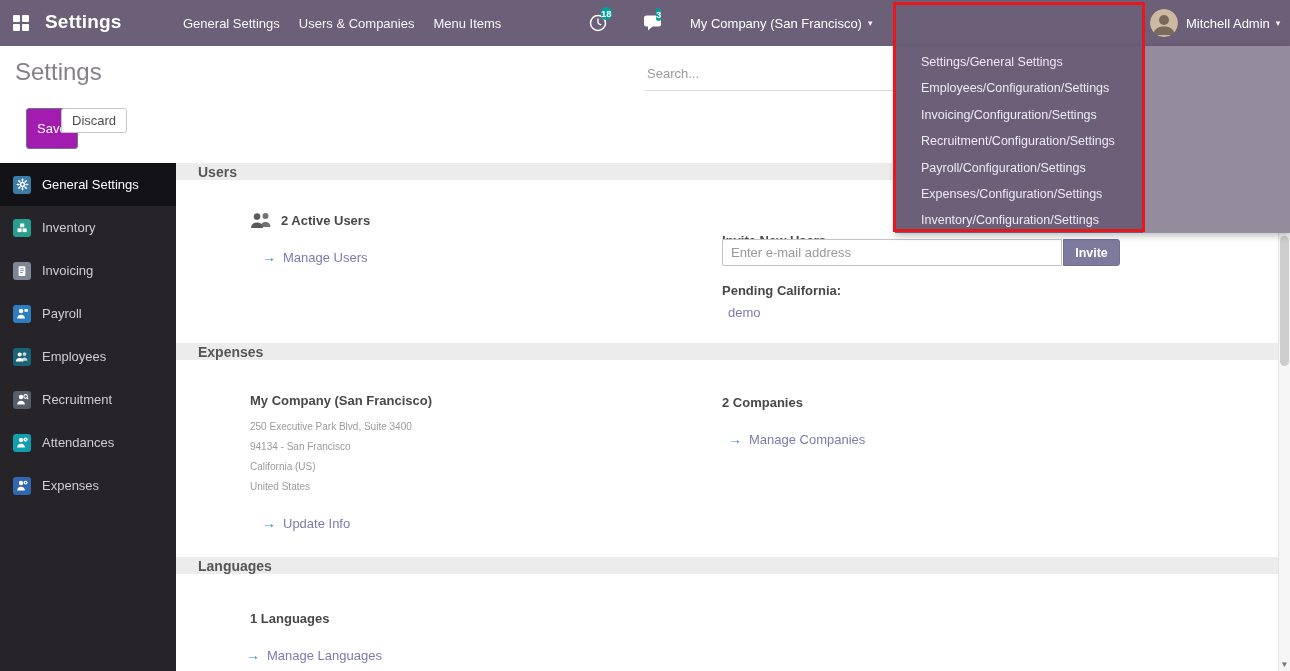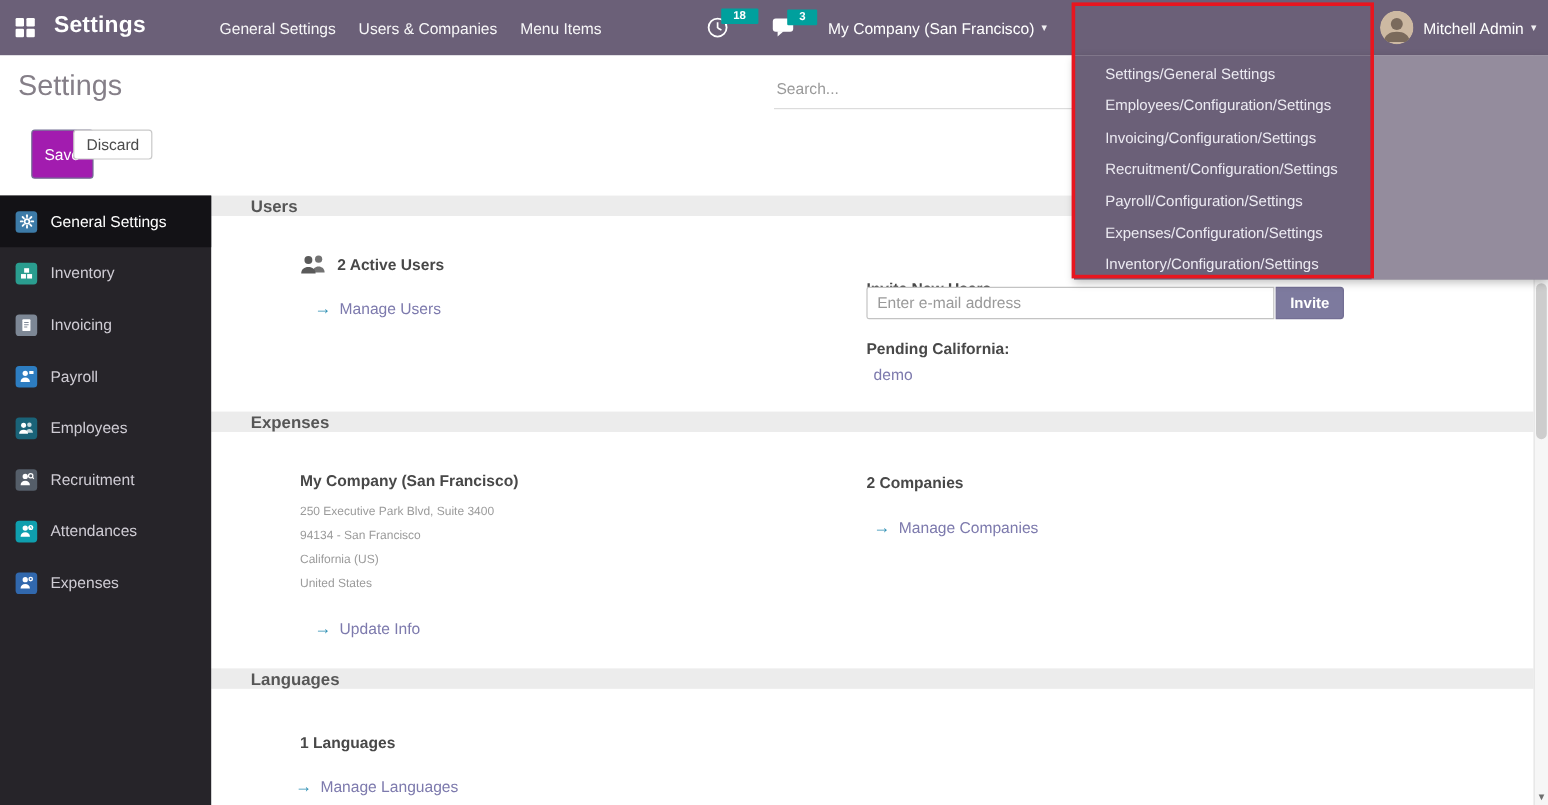--- a/index.html
+++ b/index.html
@@ -8,21 +8,21 @@
   .screen { position:relative; width:1290px; height:671px; background:#fff; overflow:hidden; }
 
   
   .navbar { position:absolute; top:0; left:0; width:100%; height:46px; background:#6b6078; z-index:30; color:#fff; }
   .apps-grid { position:absolute; left:13px; top:15px; width:16px; height:16px; display:grid; grid-template-columns:7px 7px; grid-template-rows:7px 7px; gap:2px; cursor:pointer; }
   .apps-grid span { background:#fff; border-radius:1px; }
   .nav-title { position:absolute; left:45px; top:11px; font-size:19px; font-weight:bold; letter-spacing:.2px; }
   .nav-menu { position:absolute; left:183px; top:0; height:46px; display:flex; align-items:center; gap:19px; font-size:13px; }
   .nav-menu > div { cursor:pointer; opacity:.95; white-space:nowrap; }
   .systray-icon { position:absolute; top:13px; width:24px; height:22px; cursor:pointer; }
-  .nav-badge { position:absolute; top:-6px; left:13px; background:#00a09d; color:#fff; font-size:9.5px; line-height:13px; padding:0 10px; border-radius:1px; font-weight:bold; }
+  .nav-badge { position:absolute; top:-6px; left:13px; background:#00a09d; color:#fff; font-size:9.5px; line-height:13px; padding:0 0; border-radius:6px; font-weight:bold; }
   .company-switcher { position:absolute; left:690px; top:0; height:46px; display:flex; align-items:center; font-size:13px; cursor:pointer; white-space:nowrap; }
   .user-menu { position:absolute; left:1150px; top:0; height:46px; display:flex; align-items:center; cursor:pointer; font-size:13px; white-space:nowrap; }
   .avatar { width:28px; height:28px; border-radius:50%; overflow:hidden; margin-right:8px; flex:none; }
   .caret { font-size:9px; margin-left:6px; opacity:.9; }
 
   
   .nav-search { position:absolute; left:905px; top:0; width:215px; height:46px; display:flex; align-items:center; }
   .nav-search input { background:transparent; border:none; outline:none; border-bottom:1px solid rgba(255,255,255,.45); color:#fff; font-size:13px; width:178px; padding:2px 0 5px; font-family:inherit; }
   .nav-search .mag { margin-left:12px; cursor:pointer; line-height:0; }
 
@@ -44,21 +44,21 @@
   .cp-search input::placeholder { color:#9a9a9a; }
 
   
   .sidebar { position:absolute; left:0; top:163px; bottom:0; width:176px; background:#262429; z-index:5; }
   .side-item { height:43px; display:flex; align-items:center; padding-left:13px; gap:11px; color:#cfccd4; font-size:13px; cursor:pointer; }
   .side-item.active { background:#131216; color:#fff; }
   .side-icon { width:18px; height:18px; border-radius:3px; flex:none; display:flex; align-items:center; justify-content:center; line-height:0; }
 
   
   .content { position:absolute; left:176px; top:163px; right:12px; bottom:0; background:#fff; }
-  .strip { position:absolute; left:0; right:0; height:17px; background:#ececec; display:flex; align-items:center; padding-left:33px; font-size:14px; font-weight:bold; color:#565656; }
+  .strip { position:absolute; left:0; right:0; height:17px; background:#ececec; display:flex; align-items:center; padding-left:22px; font-size:14px; font-weight:bold; color:#565656; }
   .bold-label { font-weight:bold; color:#484848; font-size:13px; white-space:nowrap; }
   .muted-line { color:#9b9b9b; font-size:10px; line-height:20px; white-space:nowrap; }
   .o-link { font-size:13px; color:#7d7aad; cursor:pointer; display:inline-flex; align-items:center; gap:7px; text-decoration:none; white-space:nowrap; }
   .o-link .arrow { color:#3090b4; font-weight:bold; font-size:14px; }
   .abs { position:absolute; }
 
   .invite-row { display:flex; align-items:stretch; }
   .invite-input { width:340px; height:27px; border:1px solid #c3c3c3; font-size:13px; padding:0 8px; color:#555; outline:none; font-family:inherit; border-radius:2px 0 0 2px; }
   .invite-input::placeholder { color:#9a9a9a; }
   .btn-invite { height:27px; width:57px; background:#7d7a9e; border:1px solid #736f94; color:#fff; font-size:12.5px; font-weight:bold; border-radius:0 3px 3px 0; margin-left:1px; cursor:pointer; font-family:inherit; }

